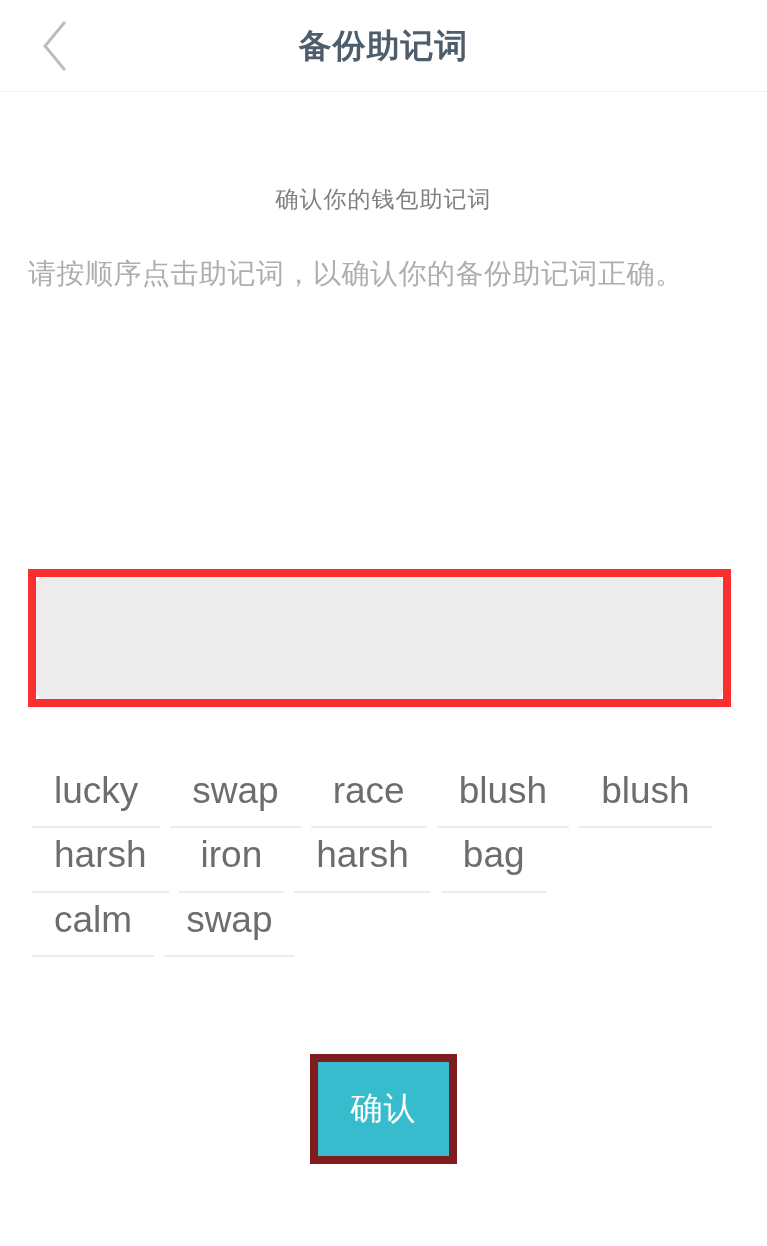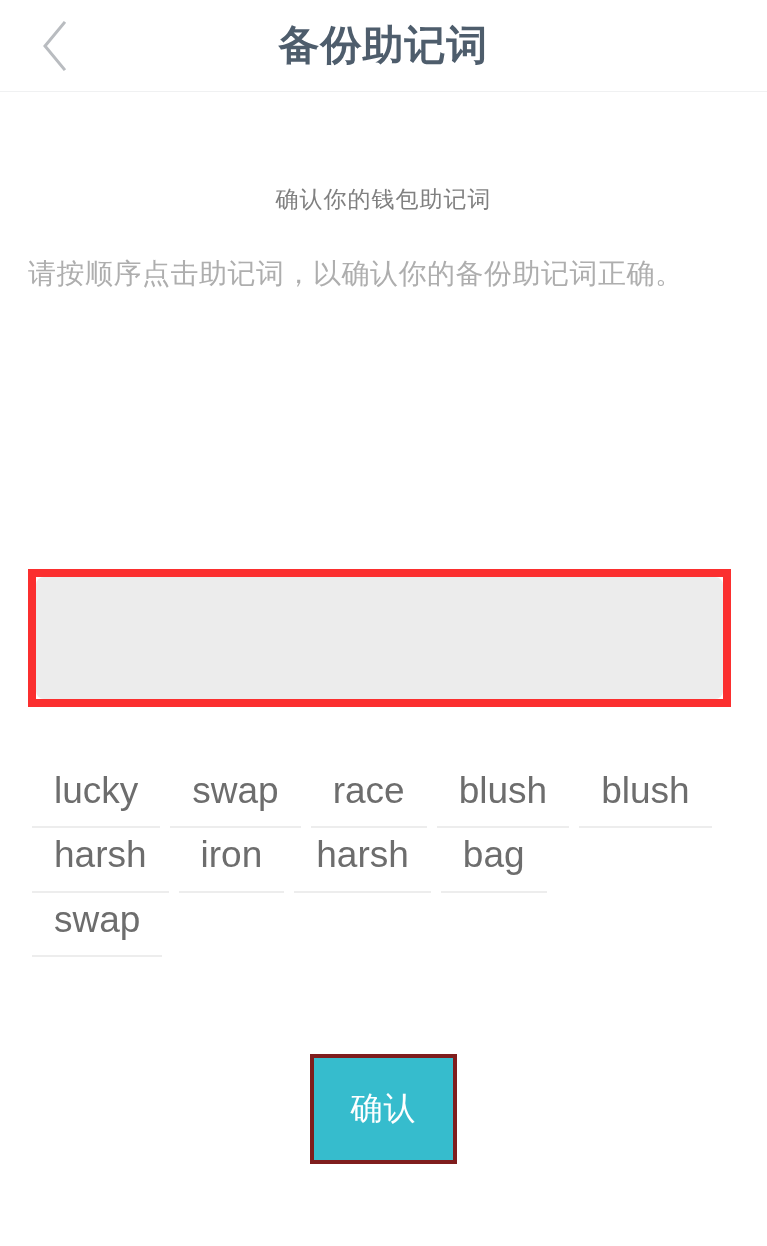--- a/index.html
+++ b/index.html
@@ -40,21 +40,21 @@
     display: block;
   }
   .header-title {
     position: absolute;
     left: 0;
     right: 0;
     top: 0;
     height: 91px;
     line-height: 91px;
     text-align: center;
-    font-size: 41px;
+    font-size: 33px;
     font-weight: bold;
     color: #4e5d6c;
     letter-spacing: 1px;
   }
 
   
   .content {
     position: relative;
     padding: 0;
   }
@@ -127,21 +127,21 @@
   }
 
   
   .confirm-wrap {
     position: absolute;
     left: 310px;
     top: 868px;
     width: 147px;
     height: 110px;
     box-sizing: border-box;
-    border: 4px solid #7f1d1d;
+    border: 8px solid #7f1d1d;
     background: #ffffff;
   }
   .confirm-button {
     width: 100%;
     height: 100%;
     box-sizing: border-box;
     background: #36bccd;
     color: #ffffff;
     font-size: 32px;
     border: none;
@@ -185,20 +185,21 @@
         <div class="word-chip">blush</div>
         <div class="word-chip">blush</div>
       </div>
       <div class="word-row">
         <div class="word-chip">harsh</div>
         <div class="word-chip">iron</div>
         <div class="word-chip">harsh</div>
         <div class="word-chip">bag</div>
       </div>
       <div class="word-row">
+        <div class="word-chip">calm</div>
         <div class="word-chip">swap</div>
       </div>
     </div>
 
   <div class="confirm-wrap">
     <button class="confirm-button">确认</button>
   </div>
 
 </div>
 

